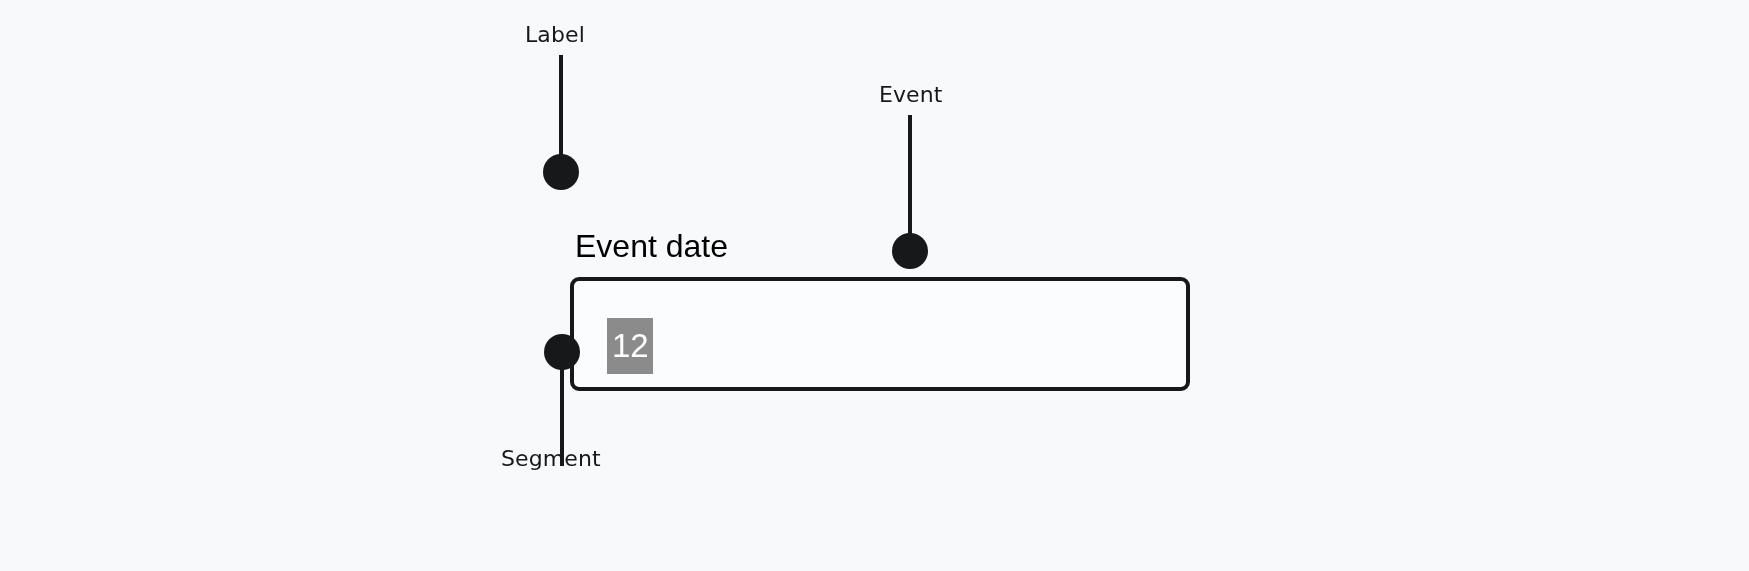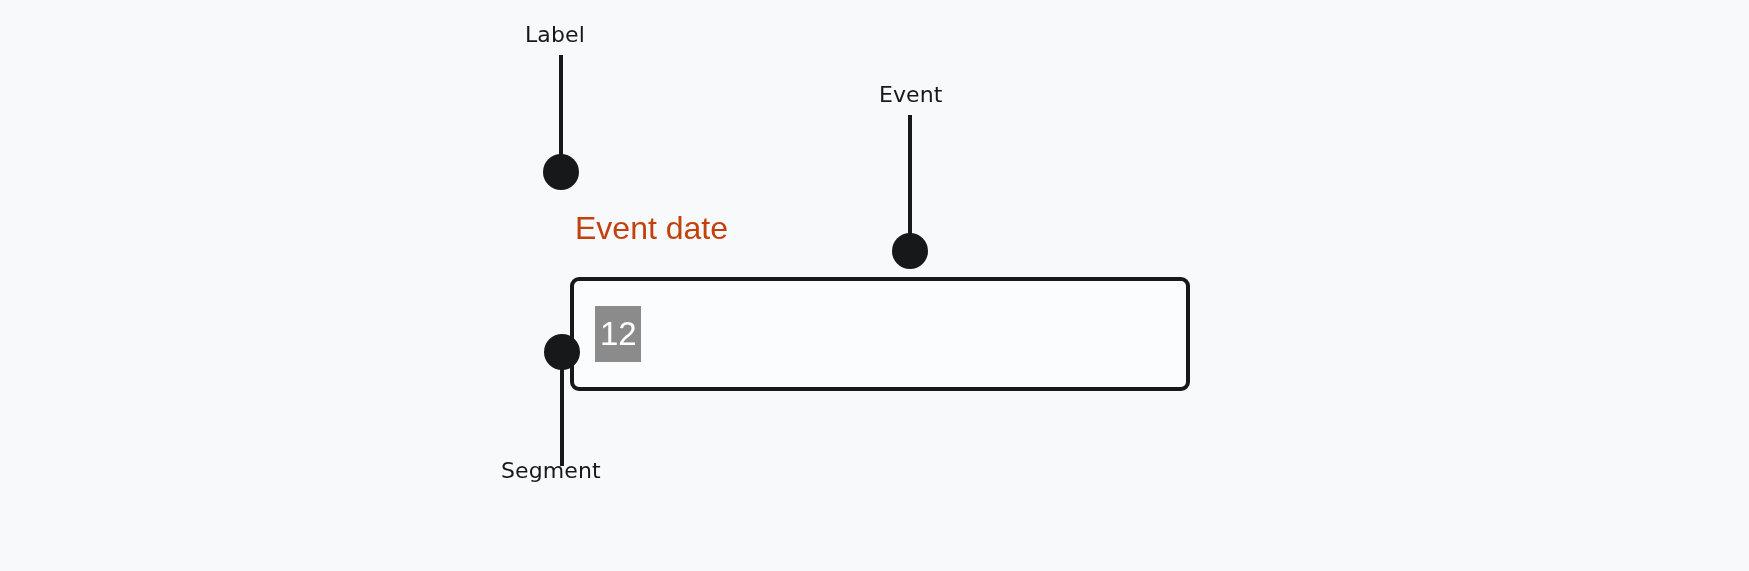--- a/index.html
+++ b/index.html
@@ -45,25 +45,25 @@
     width: 36px;
     height: 36px;
     border-radius: 50%;
     background: #17181a;
   }
 
   
   #field-label {
     position: absolute;
     left: 575px;
-    top: 209px;
+    top: 227px;
     font-family: "Liberation Sans", sans-serif;
     font-size: 32px;
     line-height: 38px;
-    color: #c2410c;
+    color: #000000;
     white-space: nowrap;
   }
 
   
   #field-box {
     position: absolute;
     left: 570px;
     top: 277px;
     width: 620px;
     height: 114px;
@@ -83,21 +83,21 @@
     color: #17181a;
     white-space: nowrap;
     display: flex;
     align-items: center;
   }
 
   .seg-selected {
     background: #8b8b8b;
     color: #ffffff;
     padding: 9px 4px 9px 5px;
-    margin: 0;
+    margin: 12px;
     line-height: 38px;
     display: inline-block;
   }
 
   .seg-rest {
     display: inline-block;
     padding-left: 1px;
   }
 </style>
 </head>
@@ -116,15 +116,15 @@
   <div id="field-label">Event date</div>
 
   <div id="field-box"></div>
 
   <div id="field-value">
     <span class="seg-selected">12</span>
   </div>
 
   <div class="dot" style="left:544px; top:334px;"></div>
   <div class="leader" style="left:560px; top:366px; height:100px;"></div>
-  <div class="callout-text" style="left:501px; top:458px;">Segment</div>
+  <div class="callout-text" style="left:501px; top:446px;">Segment</div>
 
 </div>
 
 </body></html>

